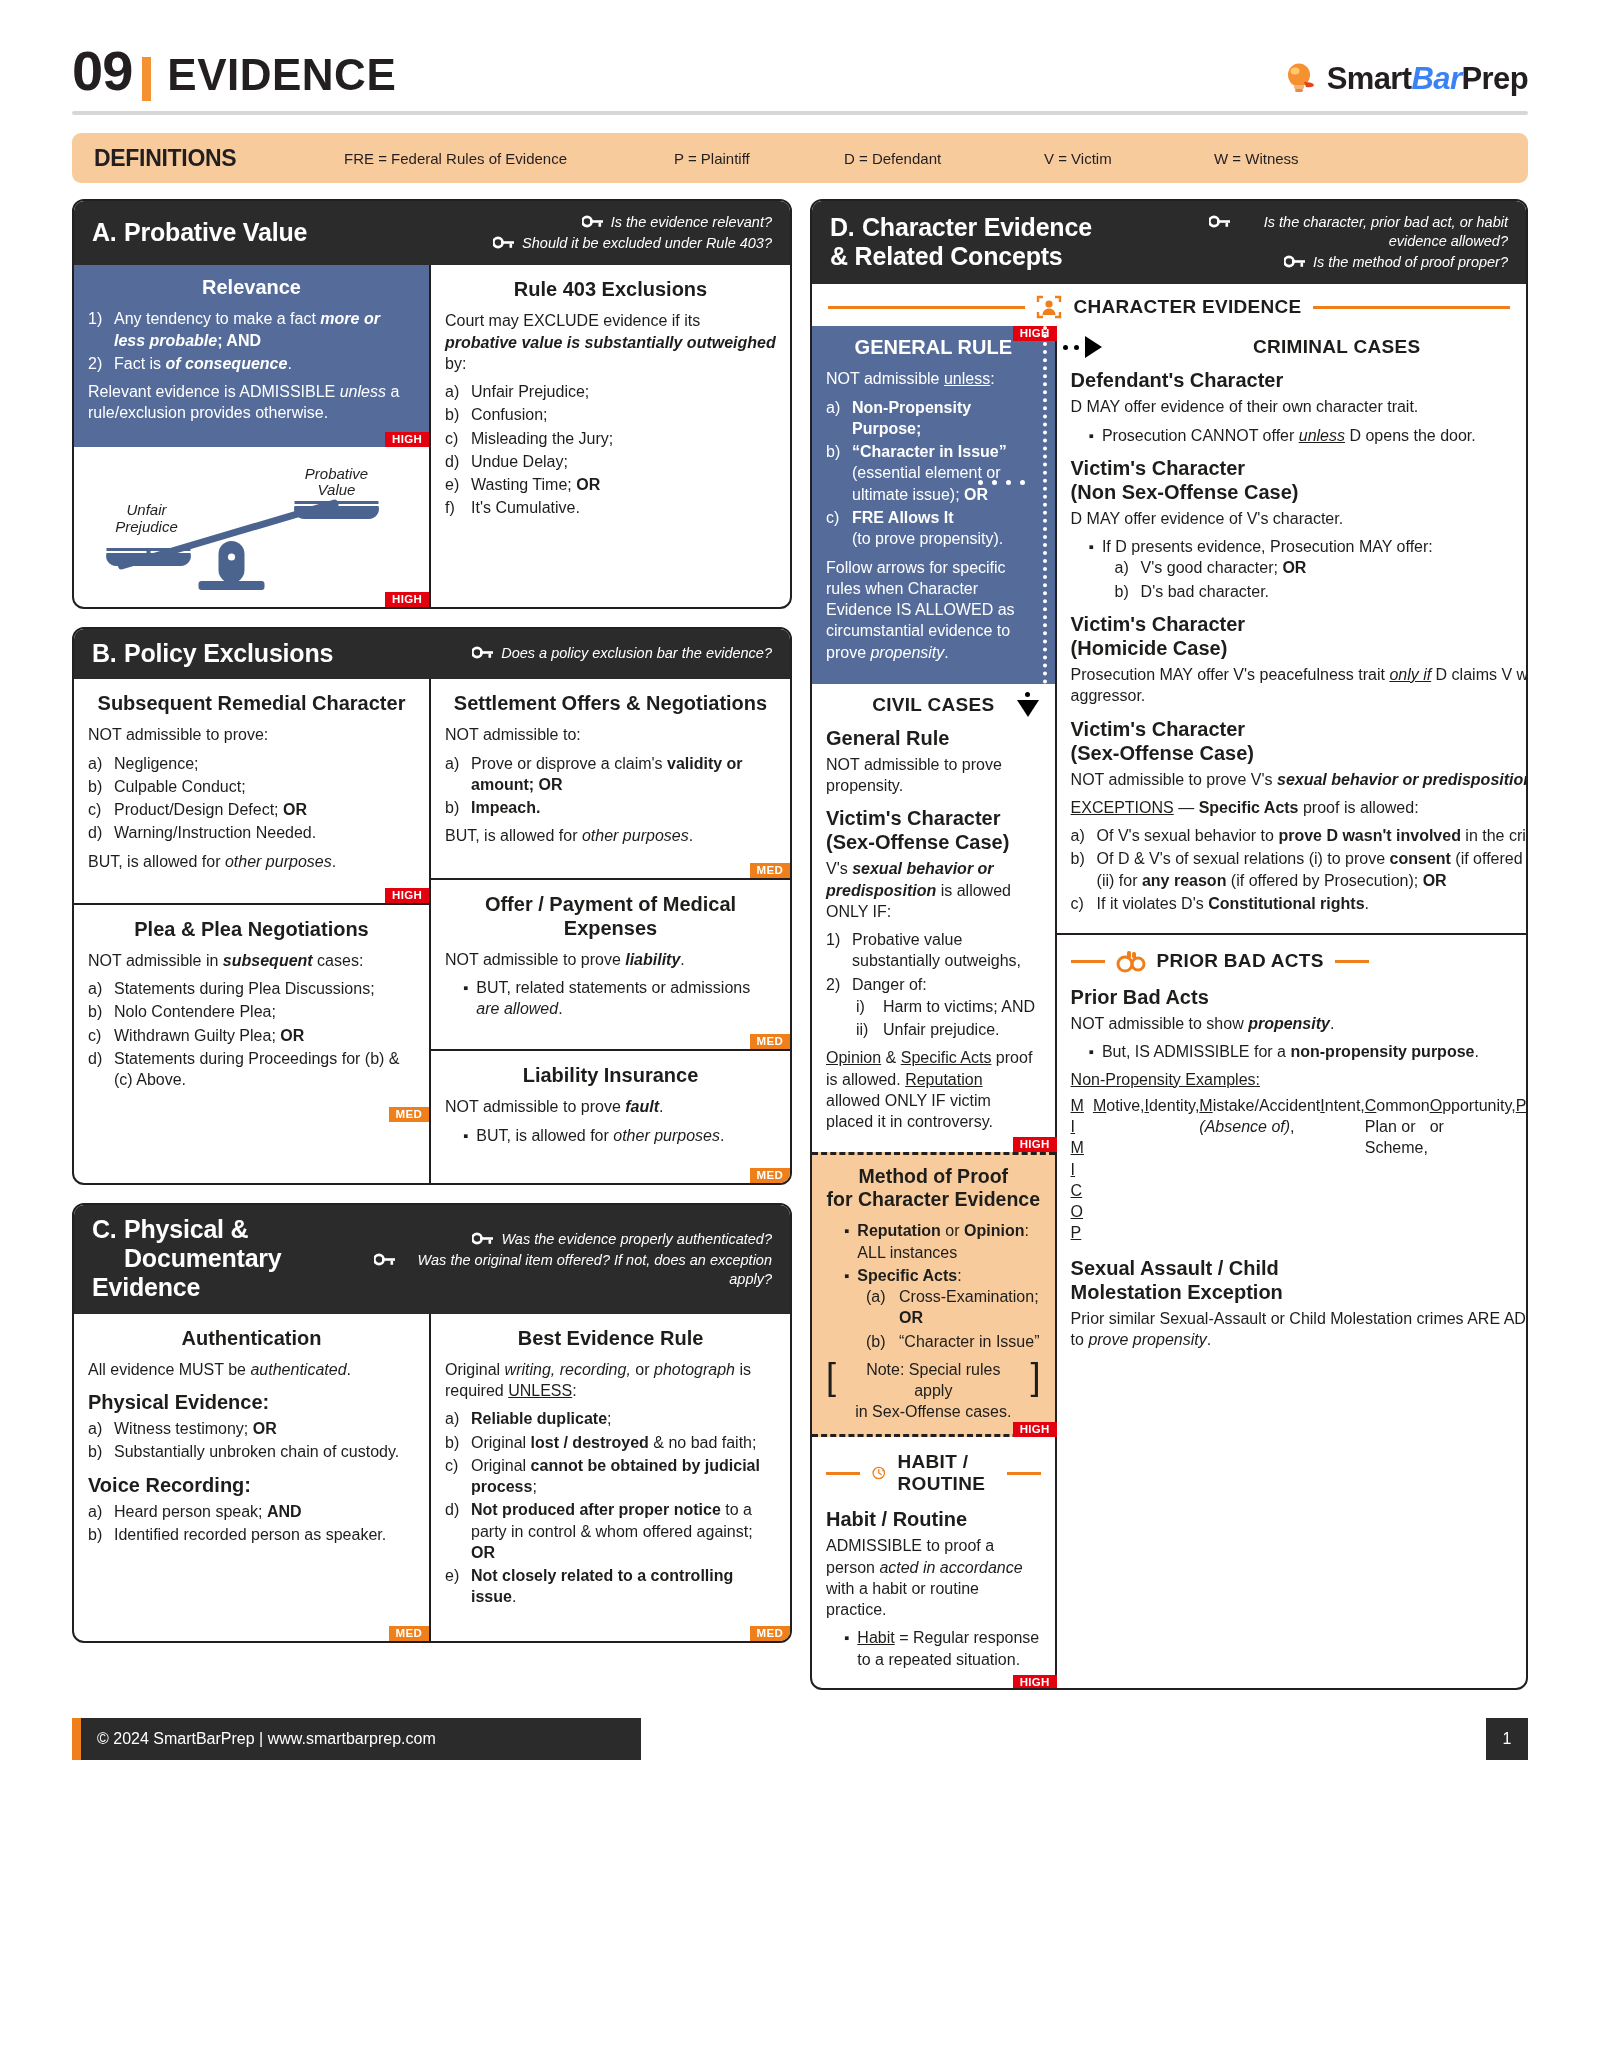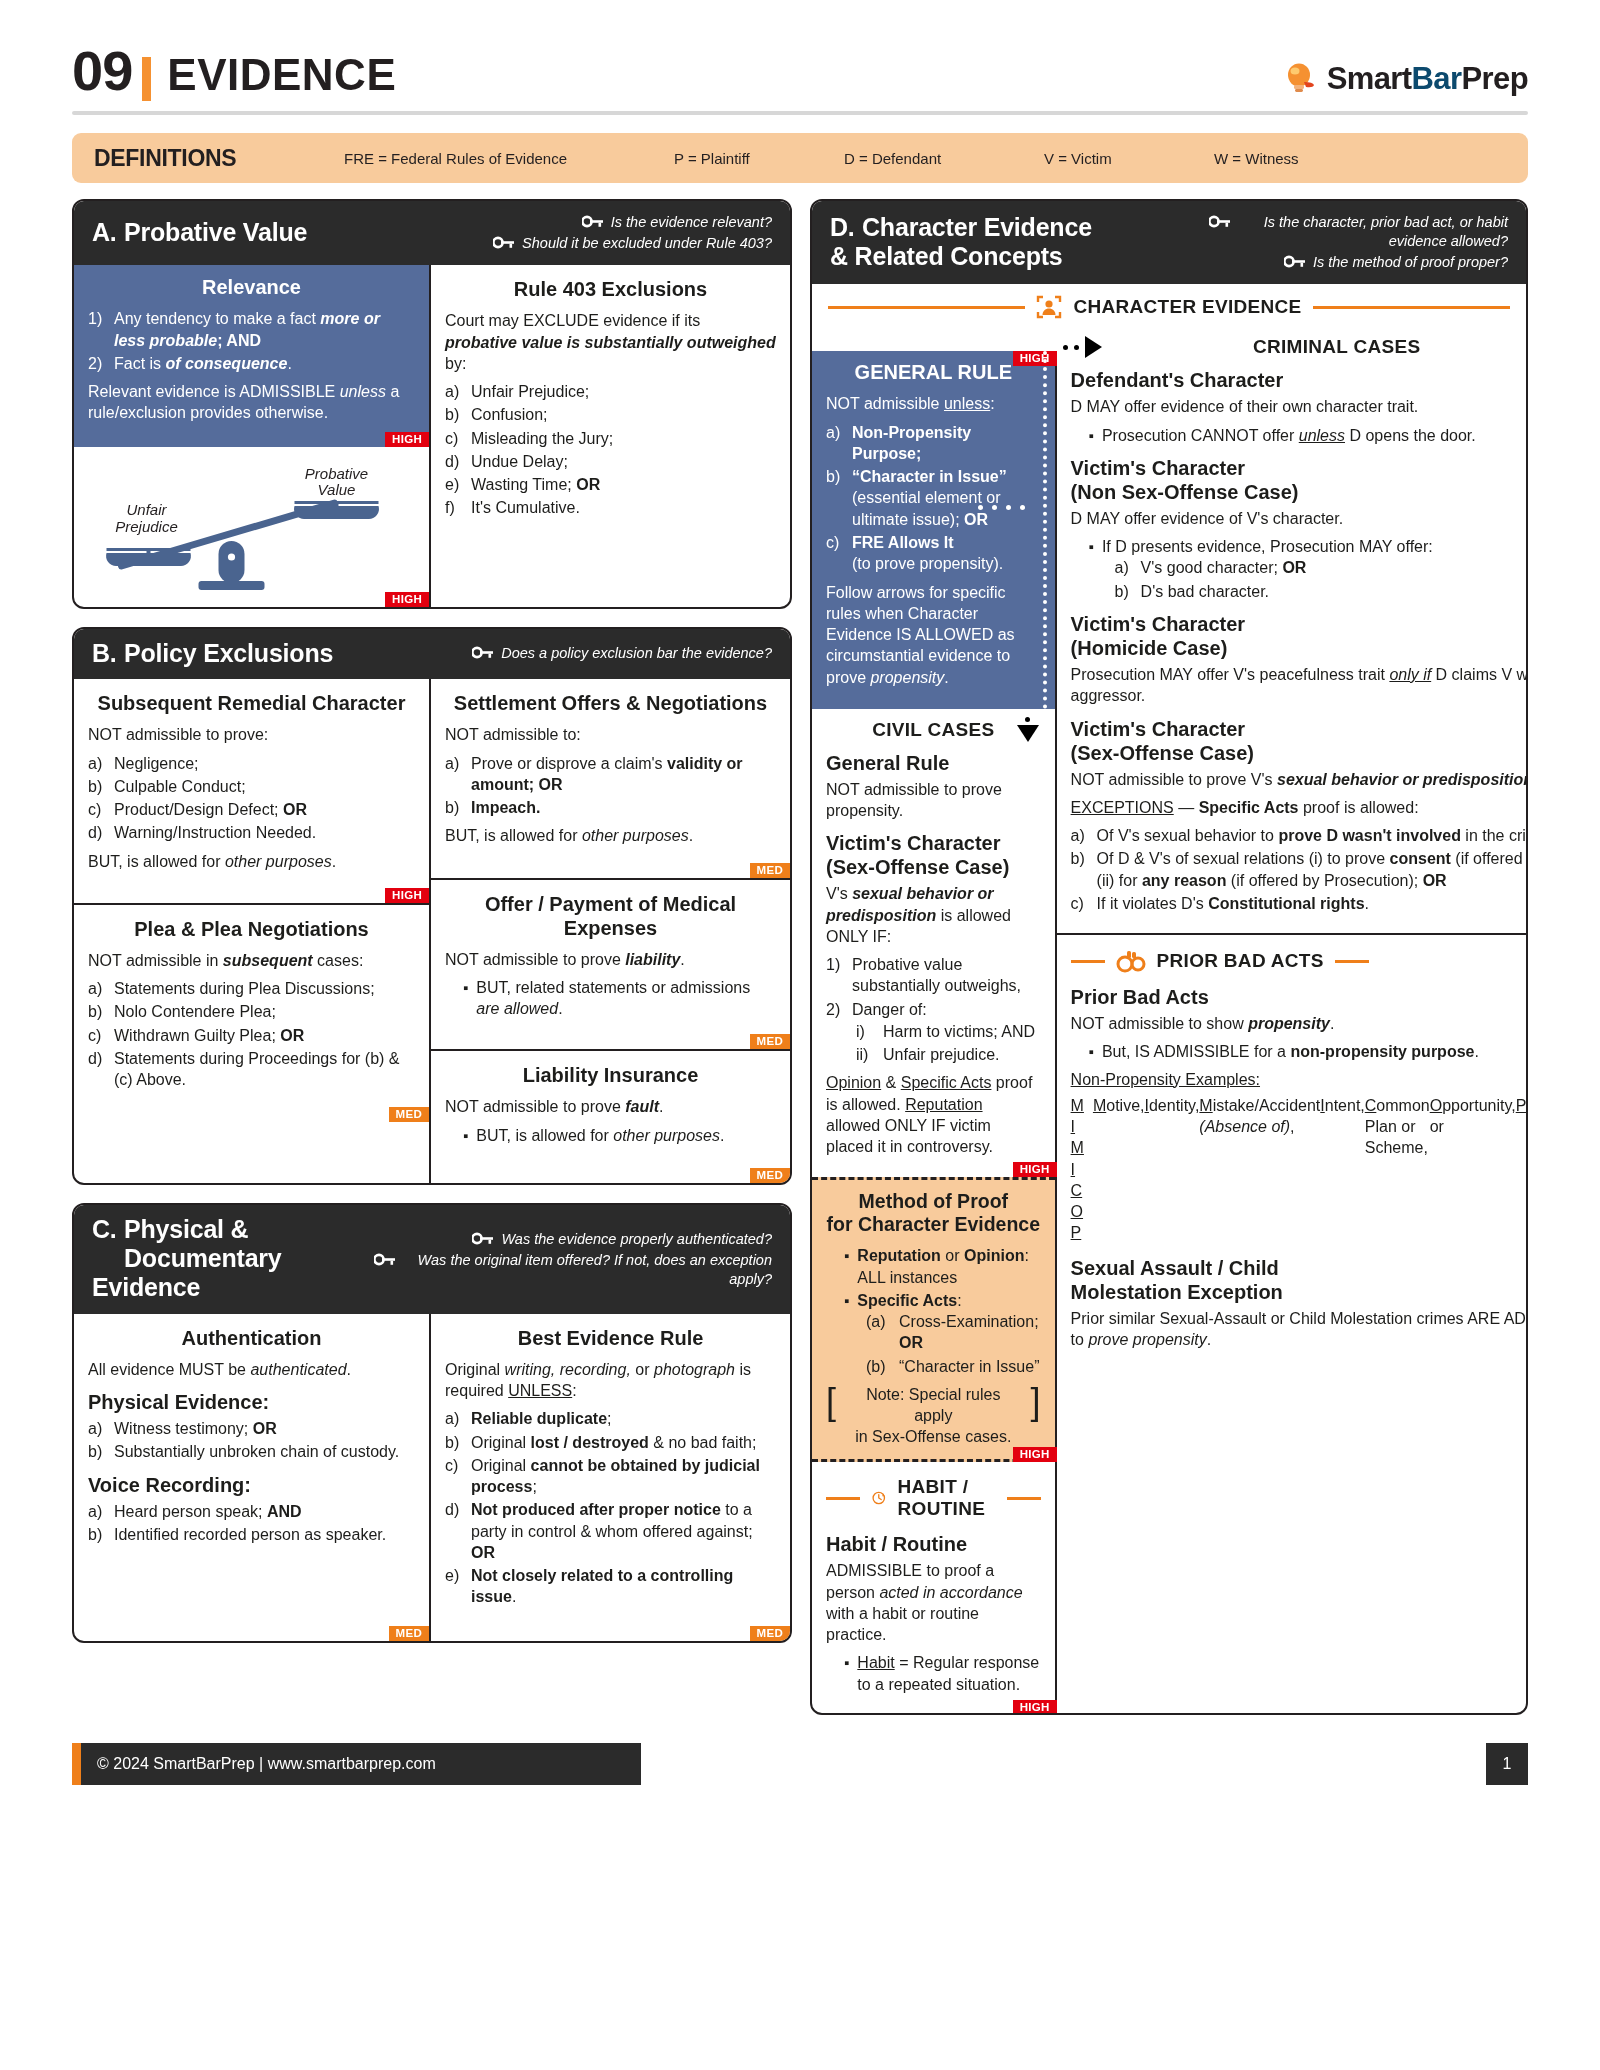--- a/index.html
+++ b/index.html
@@ -14,21 +14,21 @@
 
   
   .header { display: flex; align-items: flex-end; justify-content: space-between; padding-top: 38px; gap: 30px; }
   .title-wrap { display: flex; align-items: baseline; }
   .chapter-num { font-size: 56px; font-weight: 800; letter-spacing: -1px; color: #231f20; }
   .title-bar { width: 9px; height: 44px; background: #f59131; margin: 0 16px 2px 10px; align-self: flex-end; }
   .chapter-title { font-size: 44px; font-weight: 700; letter-spacing: 0.5px; color: #231f20; }
   .logo { display: flex; align-items: center; gap: 9px; padding-bottom: 6px; }
   .logo-text { font-size: 31px; font-weight: 700; letter-spacing: -0.6px; }
   .logo-text .smart, .logo-text .prep { color: #231f20; }
-  .logo-text .bar { color: #0c4a6e; }
+  .logo-text .bar { color: #3b82f6; font-style: italic; }
   .bulb { width: 34px; height: 34px; }
   .rule { height: 4px; background: #d7d7d7; margin-top: 8px; border-radius: 2px; }
 
   
   .definitions {
     margin-top: 18px; background: #f8cb9c; border-radius: 9px;
     height: 50px; display: flex; align-items: center; padding: 0 22px;
   }
   .def-label { font-size: 23px; font-weight: 800; letter-spacing: -0.3px; color: #231f20; width: 250px; }
   .def-items { display: flex; flex: 1; font-size: 15px; color: #231f20; }
@@ -91,21 +91,21 @@
   .relevance { background: #556c9b; color: #fff; padding: 10px 14px 16px; position: relative; }
   .relevance h3 { color: #fff; }
   .scale-box { padding: 6px 10px 10px; }
 
   
   .divider-title { display: flex; align-items: center; gap: 11px; padding: 10px 16px 6px; }
   .divider-title .ln { flex: 1; height: 3px; background: #ef7f1a; }
   .divider-title .tx { font-size: 19px; font-weight: 800; letter-spacing: 0.3px; }
 
   .d-body { display: flex; }
-  .d-left { width: 358px; border-right: 2.5px solid #231f20; position: relative; margin-top: 25px; }
+  .d-left { width: 358px; border-right: 2.5px solid #231f20; position: relative; }
   .d-right { flex: 1; position: relative; }
 
   .genrule { background: #556c9b; color: #fff; padding: 9px 14px 14px; position: relative; }
   .genrule h3 { color: #fff; font-size: 20px; }
 
   .civil { padding: 10px 14px 12px; position: relative; }
   .center-cap { font-size: 19px; font-weight: 800; text-align: center; letter-spacing: 0.3px; }
 
   .method { background: #f8cb9c; border-top: 3px dashed #231f20; border-bottom: 3px dashed #231f20;
             padding: 10px 14px 12px; position: relative; }

